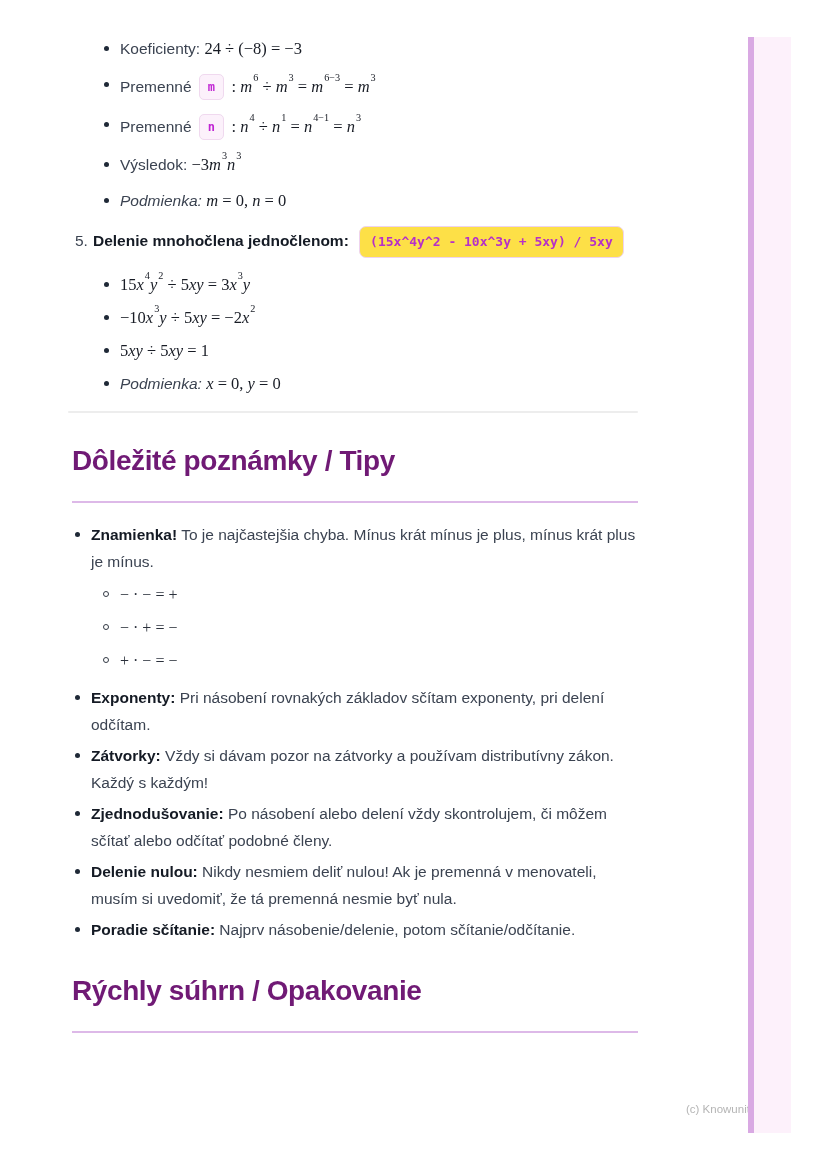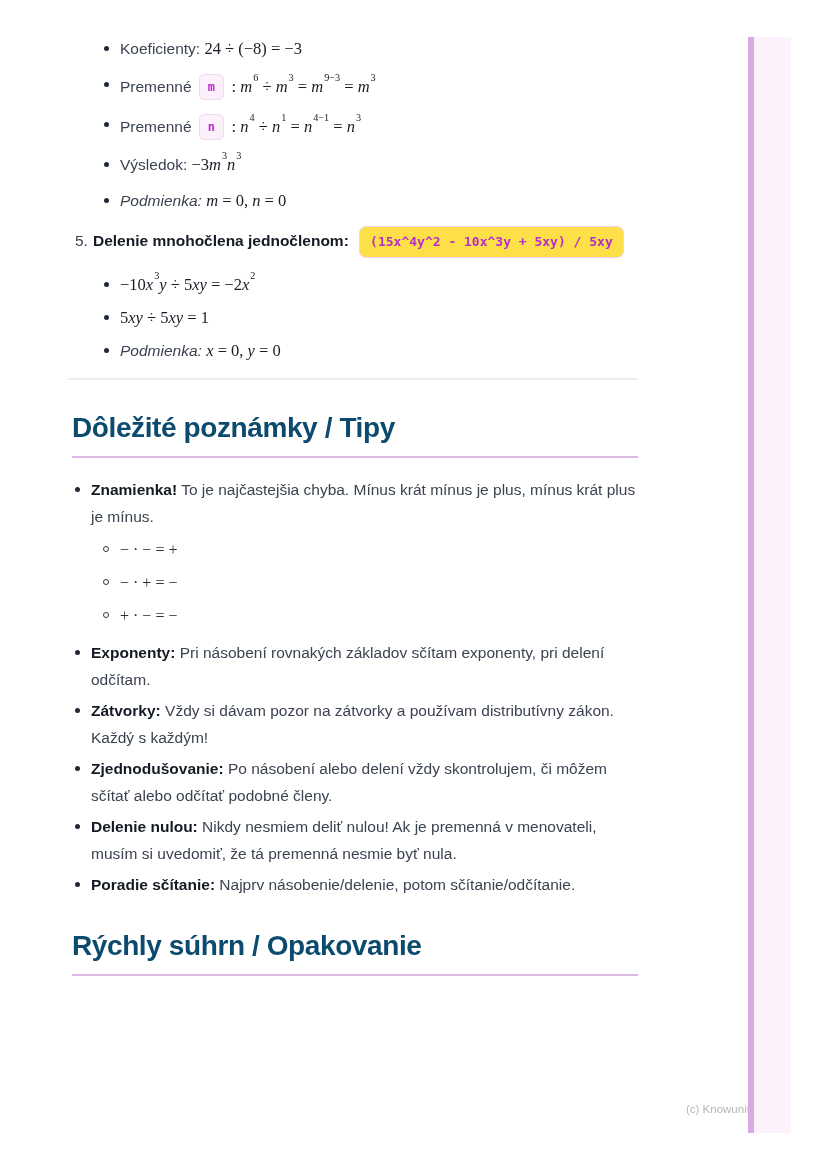--- a/index.html
+++ b/index.html
@@ -38,22 +38,22 @@
   .ol-item .bold-title { font-weight:700; color:#141a24; }
   .code-chip {
     display:inline-block; font-family:"DejaVu Sans Mono", monospace; font-weight:700;
     font-size:13px; color:#b62fc8; background:#fde047; border:1px solid #eed3ef;
     border-radius:7px; padding:3px 10px; margin-left:6px; vertical-align:0px; white-space:nowrap;
   }
 
   .divider { height:2px; width:570px; background:#ededed; border-radius:1px; margin:16px 0 0 -4px; }
 
   h1.section-title {
-    font-size:28px; font-weight:700; color:#0c4a6e; letter-spacing:-0.4px;
-    margin:32px 0 18px 0; padding-bottom:12px; border-bottom:2px solid #ddb9e8;
+    font-size:28px; font-weight:700; color:#701a75; letter-spacing:-0.4px;
+    margin:32px 0 18px 0; padding-bottom:24px; border-bottom:2px solid #ddb9e8;
   }
 
   
   ul.note-list { list-style:none; margin:0; padding:0 0 0 19px; }
   ul.note-list > li { position:relative; line-height:27px; margin-bottom:4px; font-size:15.5px; color:#3b4351; }
   ul.note-list > li::before {
     content:""; position:absolute; left:-16px; top:11px; width:5px; height:5px;
     border-radius:50%; background:#1f2937;
   }
   ul.note-list b { font-weight:700; color:#141a24; }
@@ -84,21 +84,21 @@
 
     <ul class="math-list">
       <li>
         <span class="lbl">Koeficienty:</span>
         <span class="math">24 ÷ (−8) = −3</span>
       </li>
       <li>
         <span class="lbl">Premenné</span>
         <span class="chip">m</span>
         <span class="colon">:</span>
-        <span class="math"><i>m</i><sup>6</sup> ÷ <i>m</i><sup>3</sup> = <i>m</i><sup>9−3</sup> = <i>m</i><sup>3</sup></span>
+        <span class="math"><i>m</i><sup>6</sup> ÷ <i>m</i><sup>3</sup> = <i>m</i><sup>6−3</sup> = <i>m</i><sup>3</sup></span>
       </li>
       <li>
         <span class="lbl">Premenné</span>
         <span class="chip">n</span>
         <span class="colon">:</span>
         <span class="math"><i>n</i><sup>4</sup> ÷ <i>n</i><sup>1</sup> = <i>n</i><sup>4−1</sup> = <i>n</i><sup>3</sup></span>
       </li>
       <li>
         <span class="lbl">Výsledok:</span>
         <span class="math">−3<i>m</i><sup>3</sup><i>n</i><sup>3</sup></span>
@@ -108,20 +108,23 @@
         <span class="math"><i>m</i> = 0, <i>n</i> = 0</span>
       </li>
     </ul>
 
     <div class="ol-item">
       <span class="num">5.</span><span class="bold-title">Delenie mnohočlena jednočlenom:</span>
       <span class="code-chip">(15x^4y^2 - 10x^3y + 5xy) / 5xy</span>
     </div>
 
     <ul class="math-list steps">
+      <li>
+        <span class="math">15<i>x</i><sup>4</sup><i>y</i><sup>2</sup> ÷ 5<i>xy</i> = 3<i>x</i><sup>3</sup><i>y</i></span>
+      </li>
       <li>
         <span class="math">−10<i>x</i><sup>3</sup><i>y</i> ÷ 5<i>xy</i> = −2<i>x</i><sup>2</sup></span>
       </li>
       <li>
         <span class="math">5<i>xy</i> ÷ 5<i>xy</i> = 1</span>
       </li>
       <li>
         <span class="lbl italic">Podmienka:</span>
         <span class="math"><i>x</i> = 0, <i>y</i> = 0</span>
       </li>

